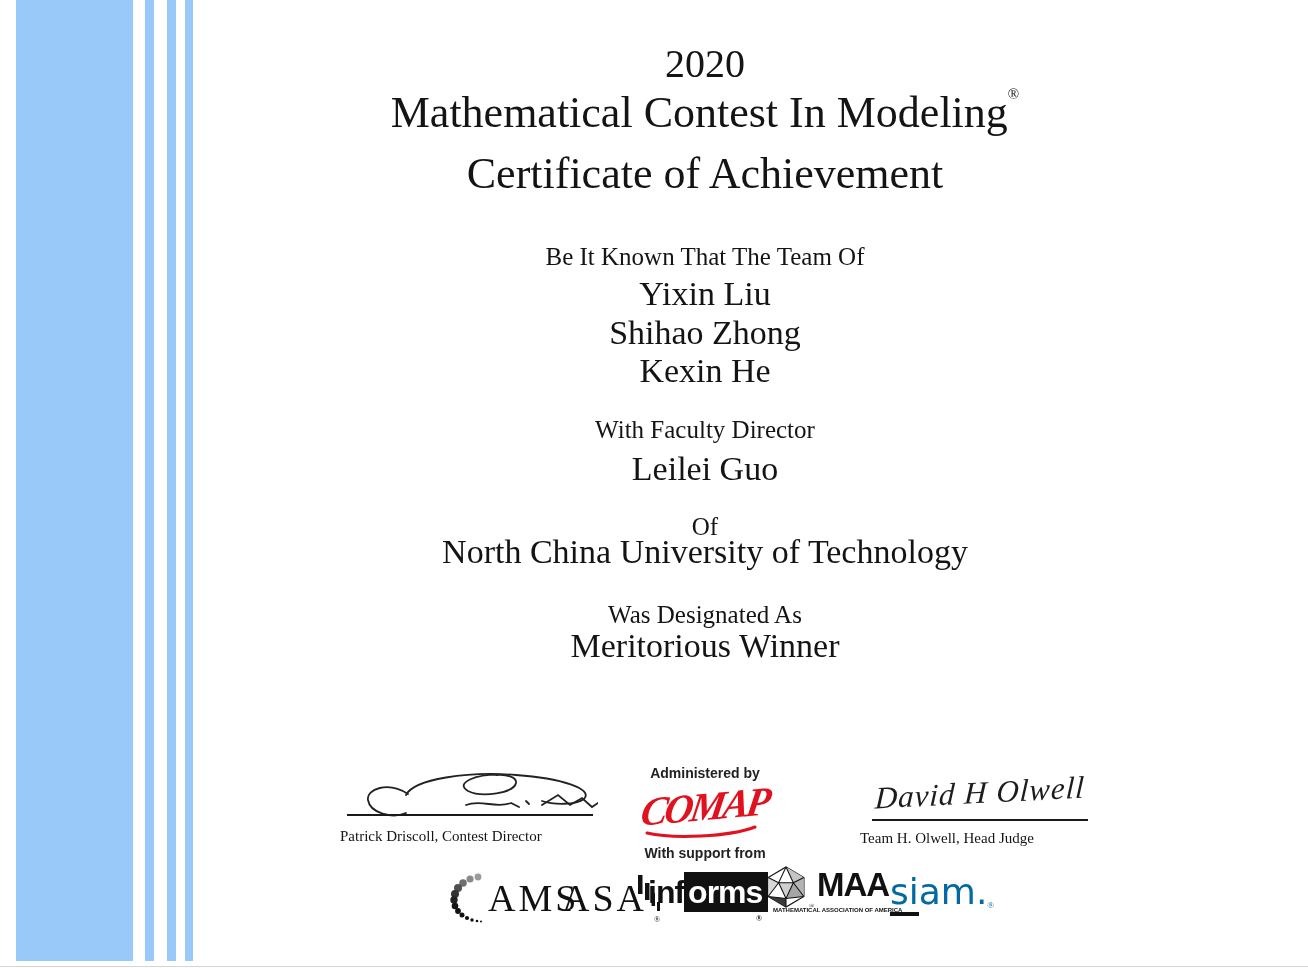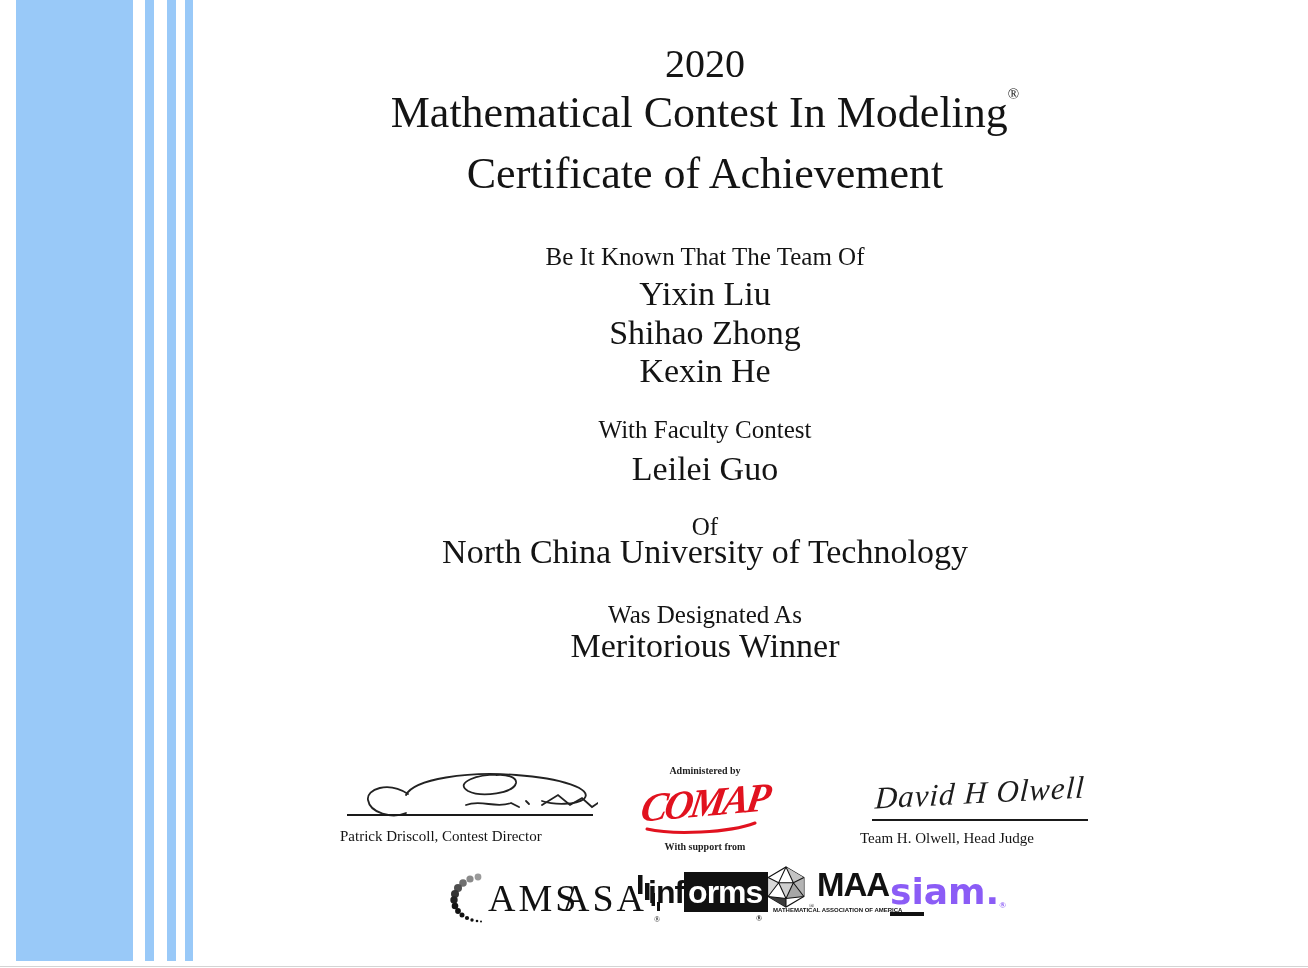--- a/index.html
+++ b/index.html
@@ -41,21 +41,21 @@
     position:absolute;left:862px;top:777px;width:236px;text-align:center;
     font-style:italic;font-size:31px;letter-spacing:1px;color:#1c1c1c;
     transform:rotate(-3deg) skewX(-6deg);line-height:1;white-space:nowrap;
   }
   .sig-caption{position:absolute;font-size:15px;text-align:left;line-height:1;white-space:nowrap;}
   #sig-left-caption {left:340px;top:829px;width:260px;}
   #sig-right-caption{left:860px;top:831px;width:240px;}
 
   
   #center-block{position:absolute;left:625px;top:766px;width:160px;text-align:center;}
-  .small-sans{font-family:Liberation Serif, serif;font-weight:bold;font-size:10px;line-height:1;color:#222;}
+  .small-sans{font-family:Liberation Sans, sans-serif;font-weight:bold;font-size:14px;line-height:1;color:#222;}
   #comap-wrap{position:relative;margin-top:7px;height:56px;}
   #comap-text{
     font-family:"Liberation Serif",serif;font-style:italic;font-weight:bold;
     font-size:40px;line-height:1;color:#e1121f;letter-spacing:-3px;
     transform:rotate(-5deg) skewX(-14deg);display:inline-block;
   }
   #comap-swash{position:absolute;left:18px;top:38px;}
   #support-from{margin-top:3px;}
 
   
@@ -69,41 +69,41 @@
   #asa-reg{position:absolute;left:92px;top:42px;font-size:8px;}
   #logo-informs{left:648px;top:872px;font-family:"Liberation Sans","DejaVu Sans",sans-serif;font-weight:bold;text-align:right;}
   #informs-prefix{font-size:32px;letter-spacing:-1px;color:#111;vertical-align:top;line-height:40px;}
   #informs-box{display:inline-block;background:#111;color:#fff;font-size:32px;letter-spacing:-1px;line-height:34px;padding:3px 6px 3px 4px;}
   #informs-reg{position:absolute;left:108px;top:42px;font-size:8px;color:#111;font-family:"Liberation Serif",serif;}
   #logo-maa{left:765px;top:866px;width:118px;height:52px;}
   #maa-icon{position:absolute;left:0;top:0;}
   #maa-reg{position:absolute;left:44px;top:36px;font-size:7px;}
   #maa-label{position:absolute;left:52px;top:2px;font-family:"Liberation Sans","DejaVu Sans",sans-serif;font-weight:bold;font-size:33px;letter-spacing:-1px;color:#111;line-height:1;}
   #maa-tagline{position:absolute;left:8px;top:41px;width:112px;font-family:"Liberation Sans","DejaVu Sans",sans-serif;font-weight:bold;font-size:6px;letter-spacing:0;color:#111;line-height:1;}
-  #logo-siam{left:890px;top:874px;font-family:"DejaVu Sans",sans-serif;font-weight:bold;font-size:36px;letter-spacing:0;color:#8b5cf6;line-height:1;}
+  #logo-siam{left:890px;top:874px;font-family:"DejaVu Sans",sans-serif;font-weight:normal;font-size:36px;letter-spacing:0;color:#0369a1;line-height:1;}
   #siam-first{border-bottom:4px solid #111;padding-bottom:0;}
   #siam-reg{font-size:9px;vertical-align:-4px;font-family:"Liberation Serif",serif;}
 </style>
 </head>
 <body>
 
 <div class="stripe" id="stripe-wide"></div>
 <div class="stripe" id="stripe-n1"></div>
 <div class="stripe" id="stripe-n2"></div>
 <div class="stripe" id="stripe-n3"></div>
 <div id="bottom-rule"></div>
 
 <div class="cline" id="year">2020</div>
 <div class="cline" id="title"><span>Mathematical Contest In Modeling</span><sup>®</sup></div>
 <div class="cline" id="subtitle">Certificate of Achievement</div>
 <div class="cline" id="team-intro">Be It Known That The Team Of</div>
 <div class="cline" id="member-0">Yixin Liu</div>
 <div class="cline" id="member-1">Shihao Zhong</div>
 <div class="cline" id="member-2">Kexin He</div>
-<div class="cline" id="advisor-intro">With Faculty Contest</div>
+<div class="cline" id="advisor-intro">With Faculty Director</div>
 <div class="cline" id="advisor-name">Leilei Guo</div>
 <div class="cline" id="of-label">Of</div>
 <div class="cline" id="institution">North China University of Technology</div>
 <div class="cline" id="designation-intro">Was Designated As</div>
 <div class="cline" id="designation">Meritorious Winner</div>
 
 <svg id="sig-left-svg" width="250" height="50" viewBox="0 0 250 50">
   <g fill="none" stroke="#222" stroke-width="1.8" stroke-linecap="round">
     <path d="M 58,28 C 66,12 120,4 168,8 C 213,11 246,22 236,32 C 228,38 206,38 194,34"></path>
     <path d="M 60,27 C 40,14 18,22 20,33 C 22,46 44,52 58,46"></path>

